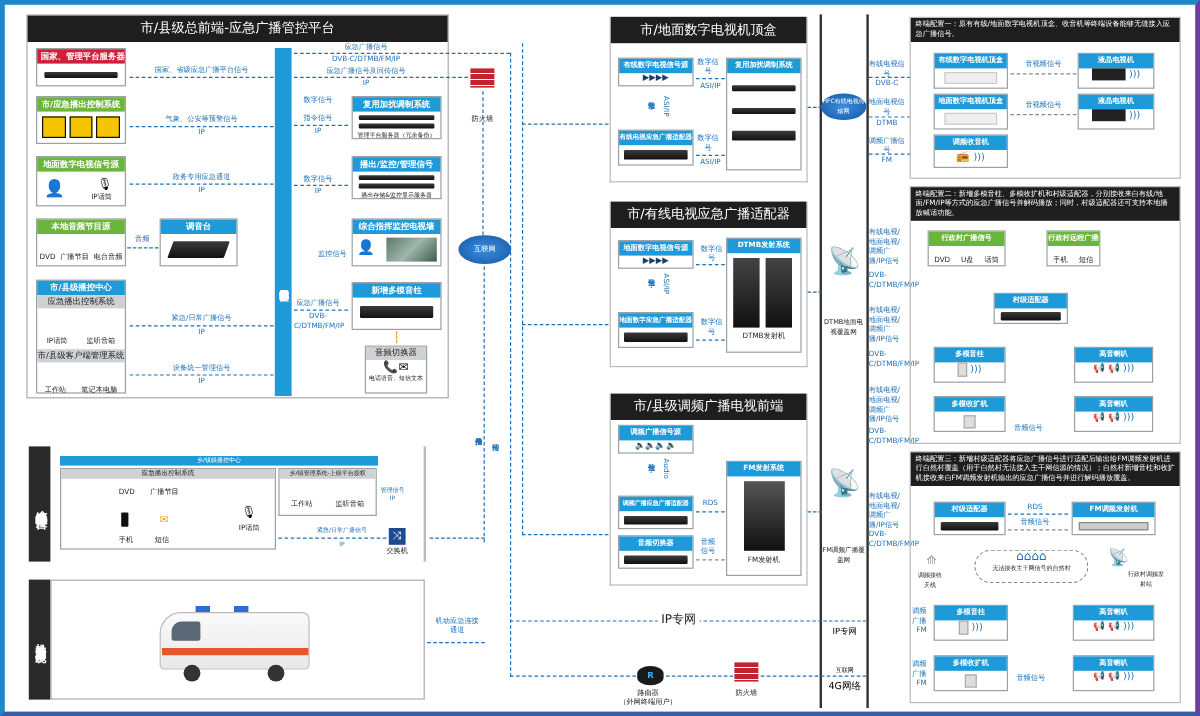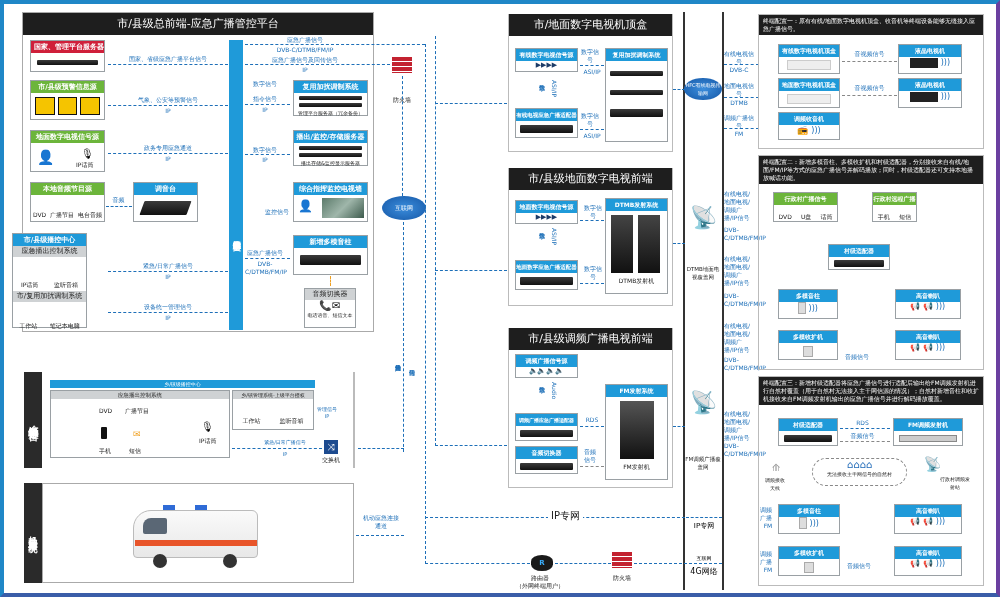--- a/index.html
+++ b/index.html
@@ -34,21 +34,21 @@
 </div>
 
 <div class="abs box" style="left:30px;top:40px;width:75px;height:32px">
   <div class="lbl-red">国家、管理平台服务器</div>
   <div class="rack" style="margin:7px 6px;height:5px"></div>
 </div>
 <div class="abs dash-h" style="left:108px;top:64px;width:120px"></div>
 <div class="abs sig" style="left:108px;top:55px;width:120px">国家、省级应急广播平台信号</div>
 
 <div class="abs box" style="left:30px;top:80px;width:75px;height:40px">
-  <div class="lbl-green">市/县级预警信息源</div>
+  <div class="lbl-green">市/应急播出控制系统</div>
   <div style="display:flex;gap:3px;padding:4px 4px">
     <div style="width:20px;height:18px;background:#f5c400;border:1px solid #111"></div>
     <div style="width:20px;height:18px;background:#f5c400;border:1px solid #111"></div>
     <div style="width:20px;height:18px;background:#f5c400;border:1px solid #111"></div>
   </div>
 </div>
 <div class="abs dash-h" style="left:108px;top:105px;width:120px"></div>
 <div class="abs sig" style="left:108px;top:96px;width:120px">气象、公安等预警信号</div>
 <div class="abs sig" style="left:108px;top:107px;width:120px">IP</div>
 
@@ -70,28 +70,28 @@
     <span class="small">电台音频</span>
   </div>
 </div>
 <div class="abs sig" style="left:106px;top:196px;width:25px">音频</div>
 <div class="abs dash-h" style="left:106px;top:206px;width:26px"></div>
 <div class="abs box" style="left:133px;top:182px;width:65px;height:40px">
   <div class="lbl-blue">调音台</div>
   <div class="rack" style="margin:6px 8px;height:14px;transform:skewX(-20deg)"></div>
 </div>
 
-<div class="abs box" style="left:12px;top:233px;width:75px;height:95px">
+<div class="abs box" style="left:30px;top:233px;width:75px;height:95px">
   <div class="lbl-blue">市/县级播控中心</div>
   <div class="lbl-gray">应急播出控制系统</div>
   <div style="display:flex;justify-content:space-around;padding-top:24px">
     <span class="small">IP话筒</span>
     <span class="small">监听音箱</span>
   </div>
-  <div class="lbl-gray" style="margin-top:2px">市/复用加扰调制系统</div>
+  <div class="lbl-gray" style="margin-top:2px">市/县级客户端管理系统</div>
   <div style="display:flex;justify-content:space-around;padding-top:20px">
     <span class="small">工作站</span>
     <span class="small">笔记本电脑</span>
   </div>
 </div>
 <div class="abs dash-h" style="left:108px;top:271px;width:120px"></div>
 <div class="abs sig" style="left:108px;top:262px;width:120px">紧急/日常广播信号</div>
 <div class="abs sig" style="left:108px;top:273px;width:120px">IP</div>
 <div class="abs dash-h" style="left:108px;top:312px;width:120px"></div>
 <div class="abs sig" style="left:108px;top:303px;width:120px">设备统一管理信号</div>
@@ -114,21 +114,21 @@
   <div class="lbl-blue">复用加扰调制系统</div>
   <div class="rack" style="margin:3px 5px;height:4px"></div>
   <div class="rack" style="margin:2px 5px;height:4px"></div>
   <div class="small" style="font-size:5px">管理平台服务器（冗余备份）</div>
 </div>
 
 <div class="abs sig" style="left:245px;top:146px;width:40px">数字信号</div>
 <div class="abs dash-h" style="left:245px;top:154px;width:45px"></div>
 <div class="abs sig" style="left:245px;top:156px;width:40px">IP</div>
 <div class="abs box" style="left:293px;top:130px;width:75px;height:36px">
-  <div class="lbl-blue">播出/监控/存储服务器</div>
+  <div class="lbl-blue">播出/监控/管理信号</div>
   <div class="rack" style="margin:3px 5px;height:4px"></div>
   <div class="rack" style="margin:2px 5px;height:4px"></div>
   <div class="small" style="font-size:5px">播出存储&amp;监控显示服务器</div>
 </div>
 
 <div class="abs box" style="left:293px;top:182px;width:75px;height:40px">
   <div class="lbl-blue">综合指挥监控电视墙</div>
   <div class="abs" style="left:4px;top:16px;font-size:12px">👤</div>
   <div class="abs" style="left:28px;top:15px;width:42px;height:20px;background:linear-gradient(135deg,#5b7a6a,#9fb6aa,#3c5a4c)"></div>
 </div>
@@ -181,21 +181,21 @@
 <div class="abs sig" style="left:550px;top:80px;width:8px;writing-mode:vertical-rl">ASI/IP</div>
 <div class="abs box" style="left:515px;top:108px;width:63px;height:30px">
   <div class="lbl-blue" style="font-size:5.5px">有线电视应急广播适配器</div>
   <div class="rack" style="margin:4px 4px;height:8px"></div>
 </div>
 <div class="abs sig" style="left:580px;top:112px;width:20px;white-space:normal">数字信号</div>
 <div class="abs dash-h" style="left:580px;top:129px;width:24px"></div>
 <div class="abs sig" style="left:578px;top:132px;width:28px">ASI/IP</div>
 
 <div class="abs" style="left:508px;top:168px;width:165px;height:138px;border:1px solid #bbb;border-top:none">
-  <div class="hdr-dark">市/县级地面数字电视前端</div>
+  <div class="hdr-dark">市/有线电视应急广播适配器</div>
 </div>
 <div class="abs box" style="left:515px;top:200px;width:63px;height:24px">
   <div class="lbl-blue" style="font-size:6px">地面数字电视信号源</div>
   <div style="text-align:center;font-size:7px;color:#1d3c68">▶▶▶▶</div>
 </div>
 <div class="abs sig" style="left:583px;top:204px;width:20px;white-space:normal">数字信号</div>
 <div class="abs dash-h" style="left:580px;top:220px;width:24px"></div>
 <div class="abs sig" style="left:538px;top:228px;width:8px;writing-mode:vertical-rl">数字信号</div>
 <div class="abs sig" style="left:550px;top:228px;width:8px;writing-mode:vertical-rl">ASI/IP</div>
 <div class="abs box" style="left:515px;top:260px;width:63px;height:30px">

